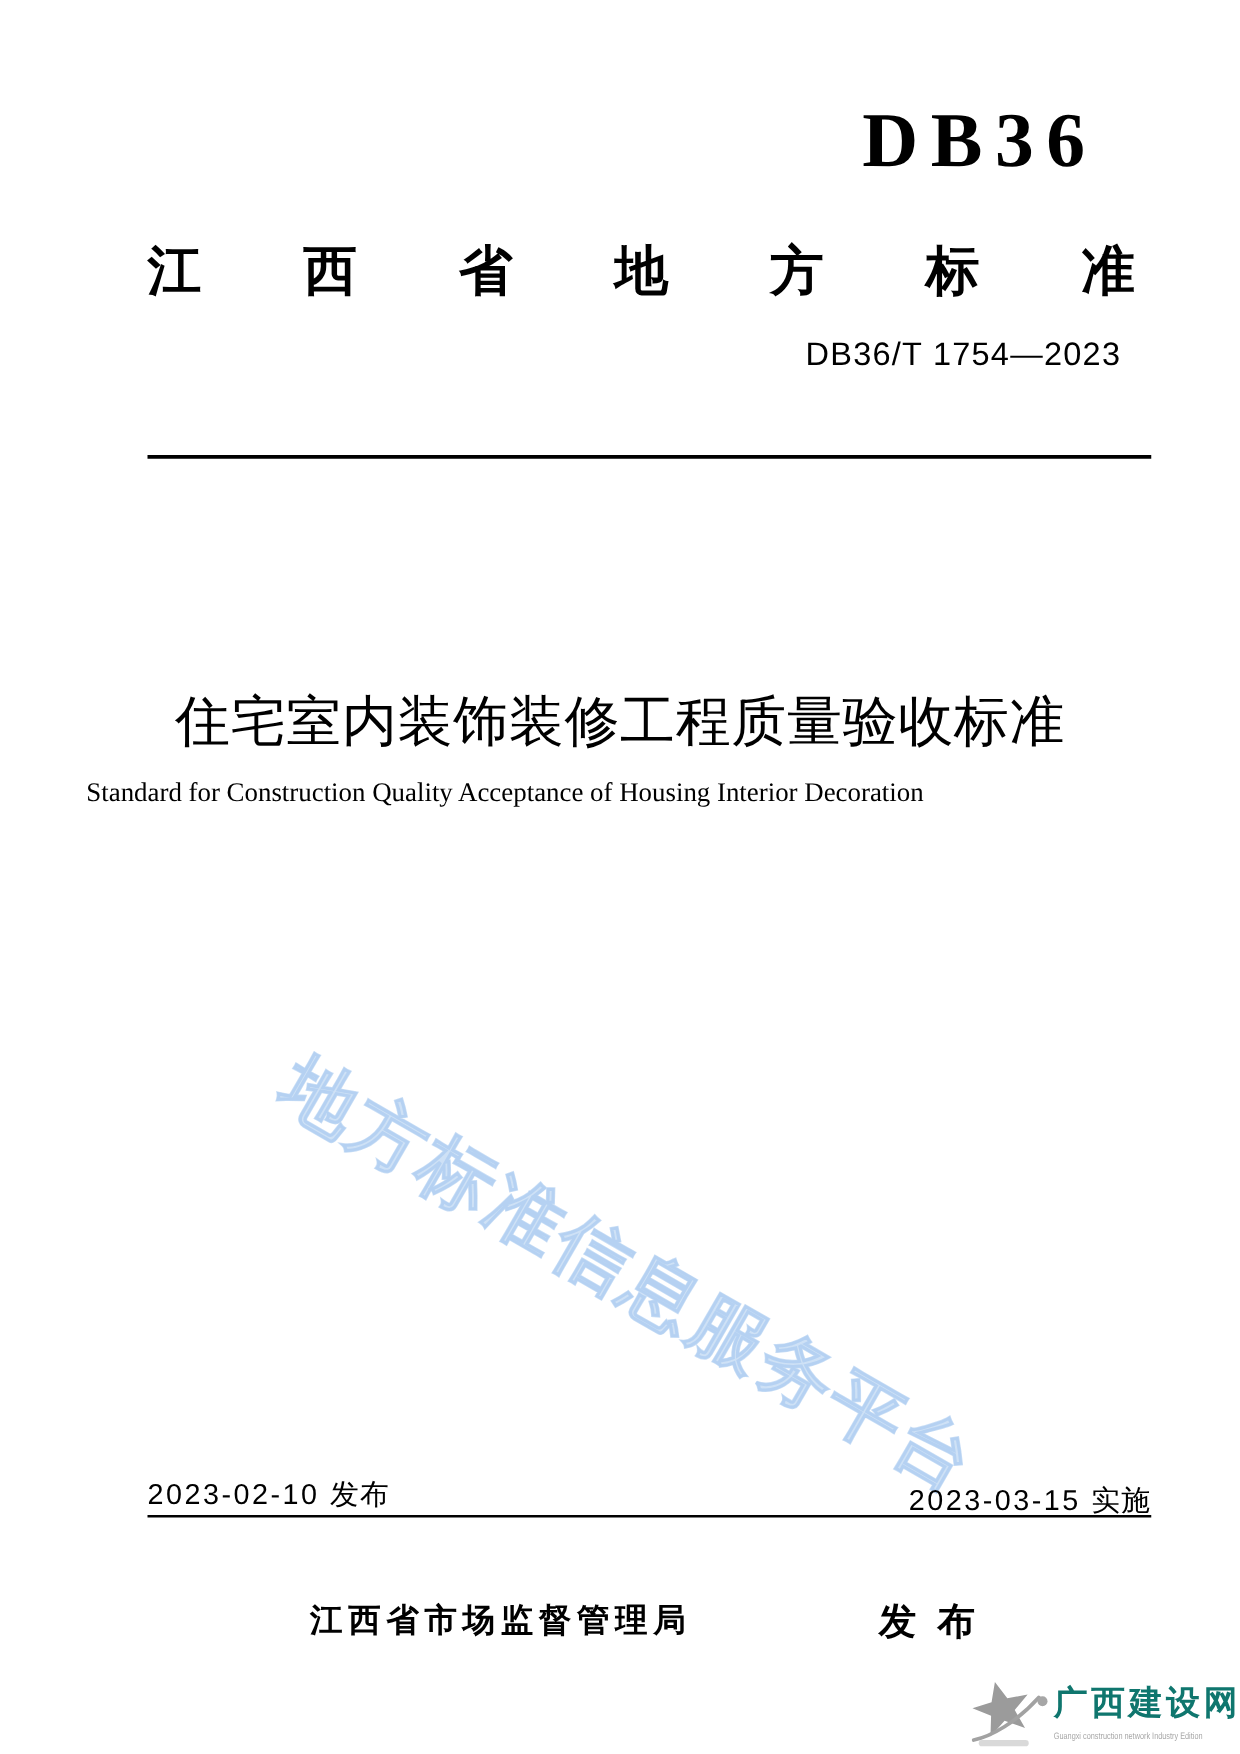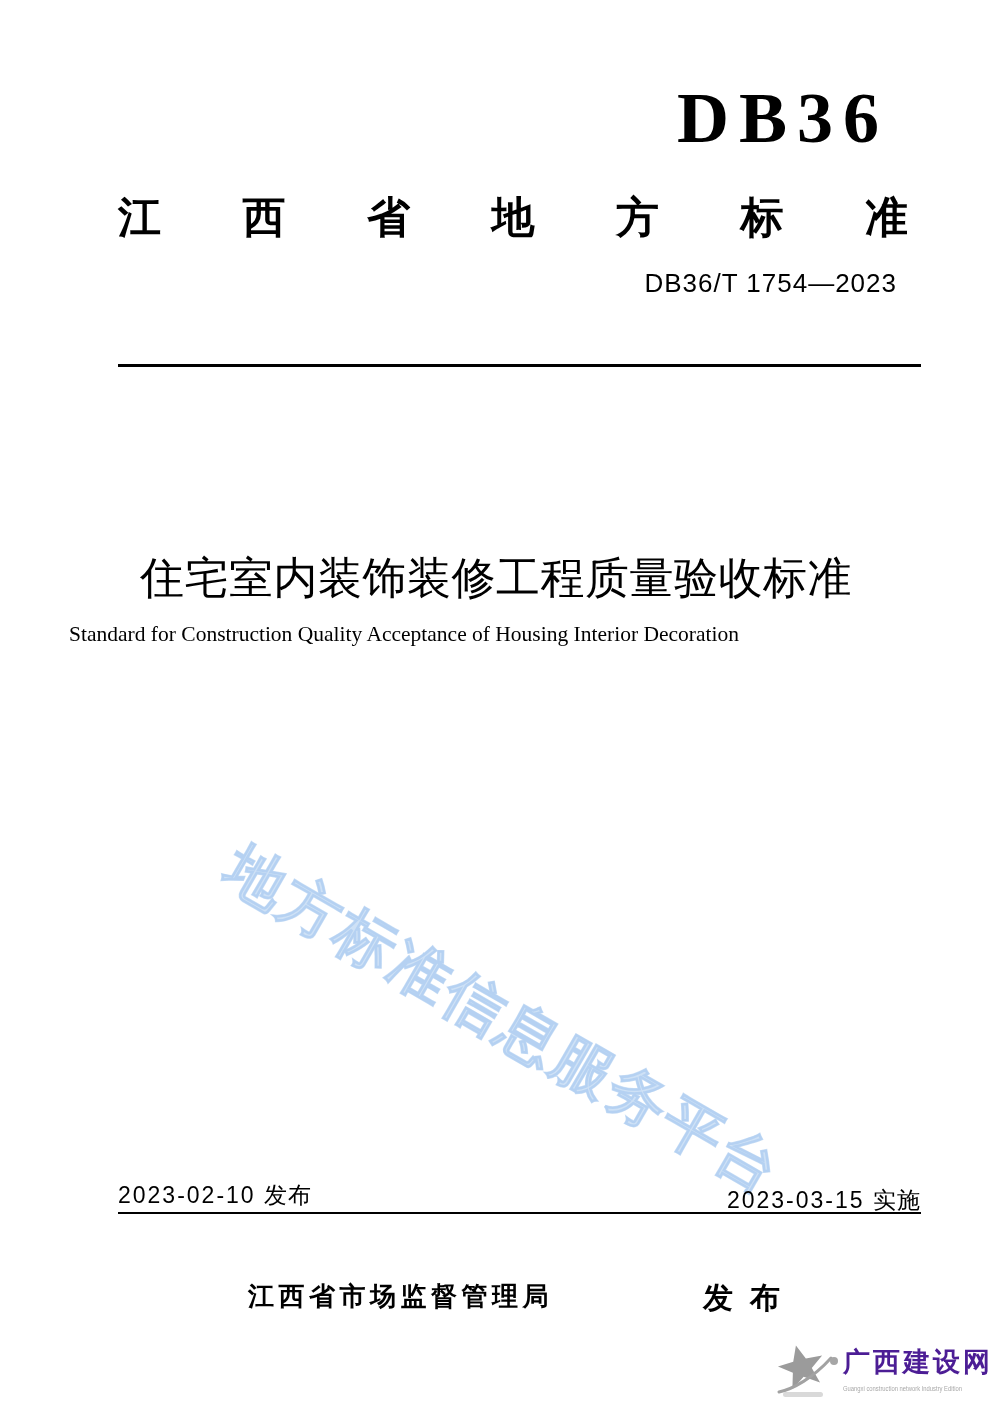--- a/index.html
+++ b/index.html
@@ -21,25 +21,25 @@
     font-size: 18px;
     line-height: 22px;
     letter-spacing: 0.5px;
     white-space: pre;
     font-weight: 500;
   }
 
   
   .db-code {
     position: absolute;
-    right: 103px;
+    right: 114px;
     top: 82px;
     font-family: "Liberation Serif", serif;
     font-weight: bold;
-    font-size: 72px;
+    font-size: 62px;
     line-height: 1;
     letter-spacing: 10px;
   }
 
   
   .std-type {
     position: absolute;
     left: 118px;
     top: 196px;
     width: 790px;
@@ -171,21 +171,21 @@
     top: 0;
   }
   .logo-name {
     position: absolute;
     left: 68px;
     top: 7px;
     font-family: "Liberation Serif", serif;
     font-size: 27px;
     font-weight: bold;
     letter-spacing: 3px;
-    color: #4c1d95;
+    color: #0f766e;
     white-space: nowrap;
     line-height: 1;
   }
   .logo-subtitle {
     position: absolute;
     left: 68px;
     top: 42px;
     font-size: 7.5px;
     color: #a8a8a8;
     white-space: nowrap;

